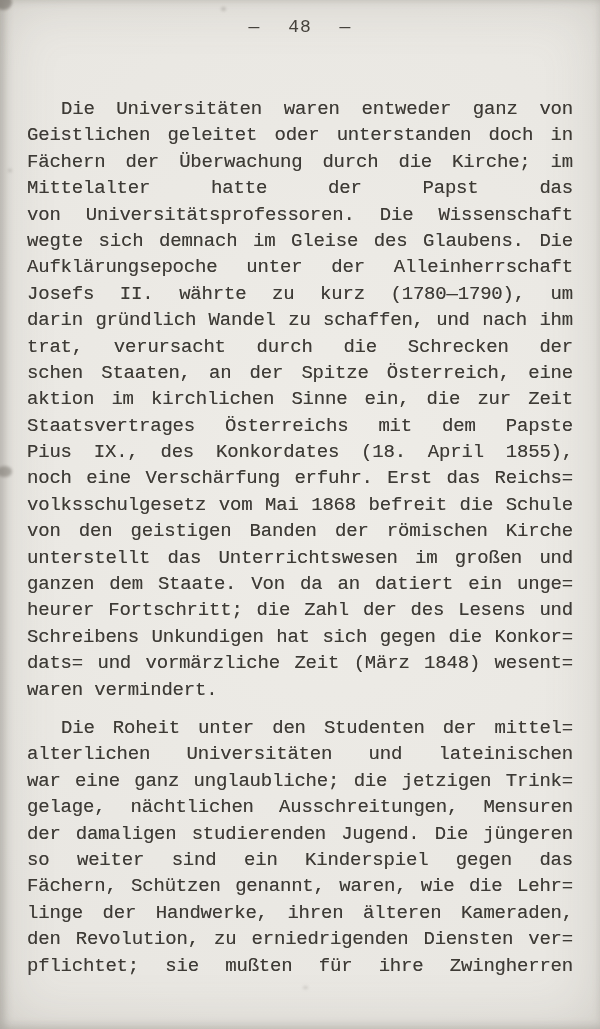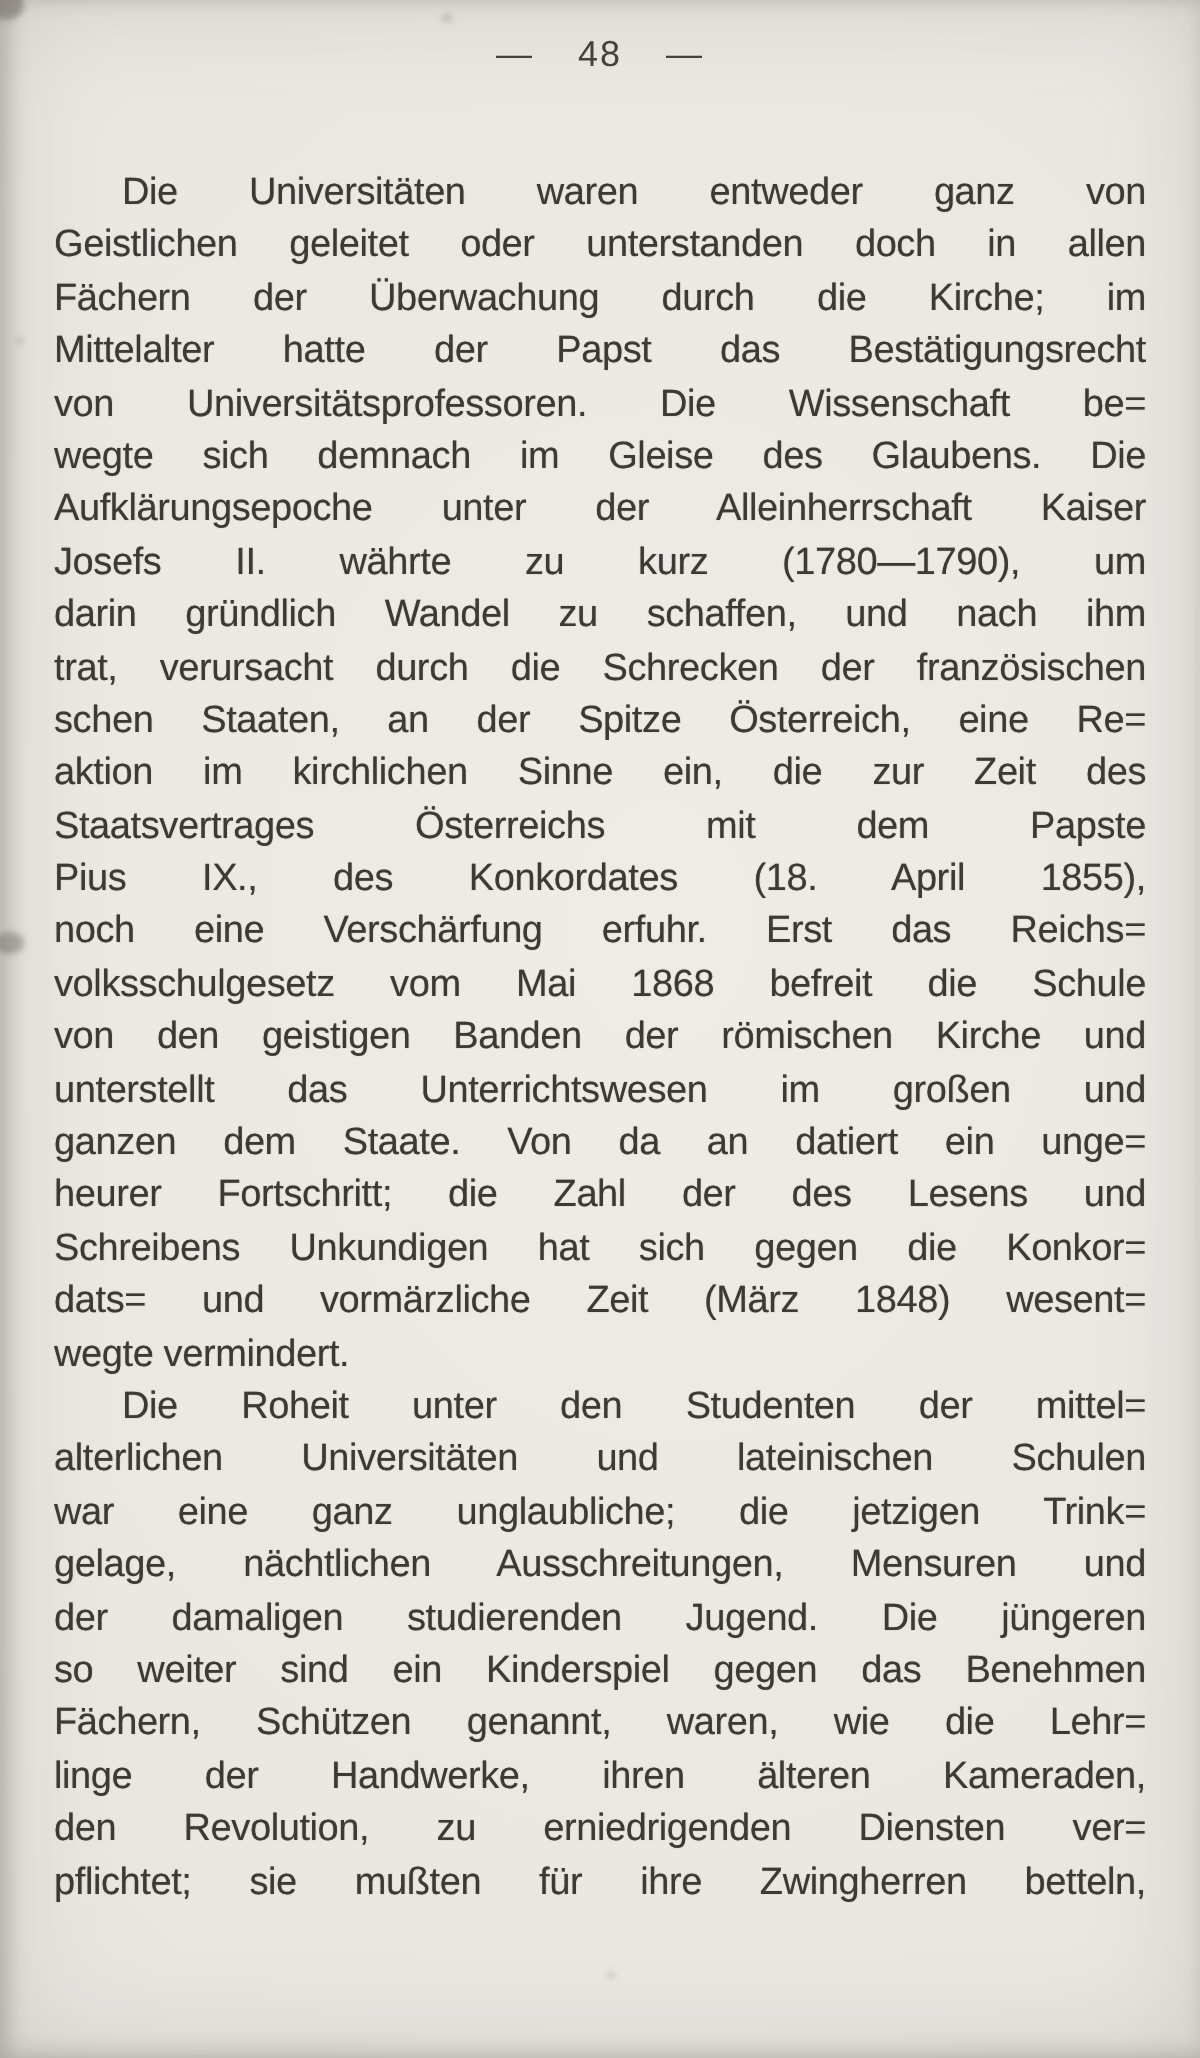--- a/index.html
+++ b/index.html
@@ -7,21 +7,21 @@
   .scan {
     position: relative;
     width: 600px;
     height: 1029px;
     overflow: hidden;
     background: radial-gradient(ellipse 130% 100% at 55% 45%,
                 #eeece7 0%, #e9e7e2 55%, #e0ddd7 100%);
     box-shadow: inset 0 0 55px rgba(110,105,95,.20),
                 inset 5px 0 9px rgba(105,100,92,.25),
                 inset 0 -4px 10px rgba(105,100,92,.12);
-    font-family: Liberation Sans, sans-serif;
+    font-family: Liberation Mono, monospace;
     color: #3d3a35;
   }
 
   .page-header {
     position: absolute;
     top: 17px; left: 0;
     width: 100%;
     text-align: center;
     font-size: 18px;
     word-spacing: 16px;
@@ -38,21 +38,21 @@
   .ln {
     height: 26.4px;
     line-height: 26.4px;
     font-size: 19px;
     letter-spacing: -0.2px;
     text-align: justify;
     text-align-last: justify;
     overflow: hidden;
     text-shadow: 0 0 0.5px rgba(61,58,53,.55);
   }
-  .ln.indent { text-indent: 34px; }
+  .ln.indent { text-indent: 34px; margin-top: 12px; }
   .ln.end    { text-align-last: left; }
 
   .speck {
     position: absolute;
     border-radius: 50%;
     background: #6b665e;
     filter: blur(1.5px);
     pointer-events: none;
   }
   #sp-corner { left: -5px; top: -5px;  width: 17px; height: 15px; opacity: .55; }
@@ -88,21 +88,21 @@
       <div class="ln">Staatsvertrages Österreichs mit dem Papste</div>
       <div class="ln">Pius IX., des Konkordates (18. April 1855),</div>
       <div class="ln">noch eine Verschärfung erfuhr. Erst das Reichs=</div>
       <div class="ln">volksschulgesetz vom Mai 1868 befreit die Schule</div>
       <div class="ln">von den geistigen Banden der römischen Kirche und</div>
       <div class="ln">unterstellt das Unterrichtswesen im großen und</div>
       <div class="ln">ganzen dem Staate. Von da an datiert ein unge=</div>
       <div class="ln">heurer Fortschritt; die Zahl der des Lesens und</div>
       <div class="ln">Schreibens Unkundigen hat sich gegen die Konkor=</div>
       <div class="ln">dats= und vormärzliche Zeit (März 1848) wesent=</div>
-      <div class="ln end">wegte vermindert.</div>
+      <div class="ln end">waren vermindert.</div>
     </div>
 
     <div>
       <div class="ln indent">Die Roheit unter den Studenten der mittel=</div>
       <div class="ln">alterlichen Universitäten und lateinischen Schulen</div>
       <div class="ln">war eine ganz unglaubliche; die jetzigen Trink=</div>
       <div class="ln">gelage, nächtlichen Ausschreitungen, Mensuren und</div>
       <div class="ln">der damaligen studierenden Jugend. Die jüngeren</div>
       <div class="ln">so weiter sind ein Kinderspiel gegen das Benehmen</div>
       <div class="ln">Fächern, Schützen genannt, waren, wie die Lehr=</div>

